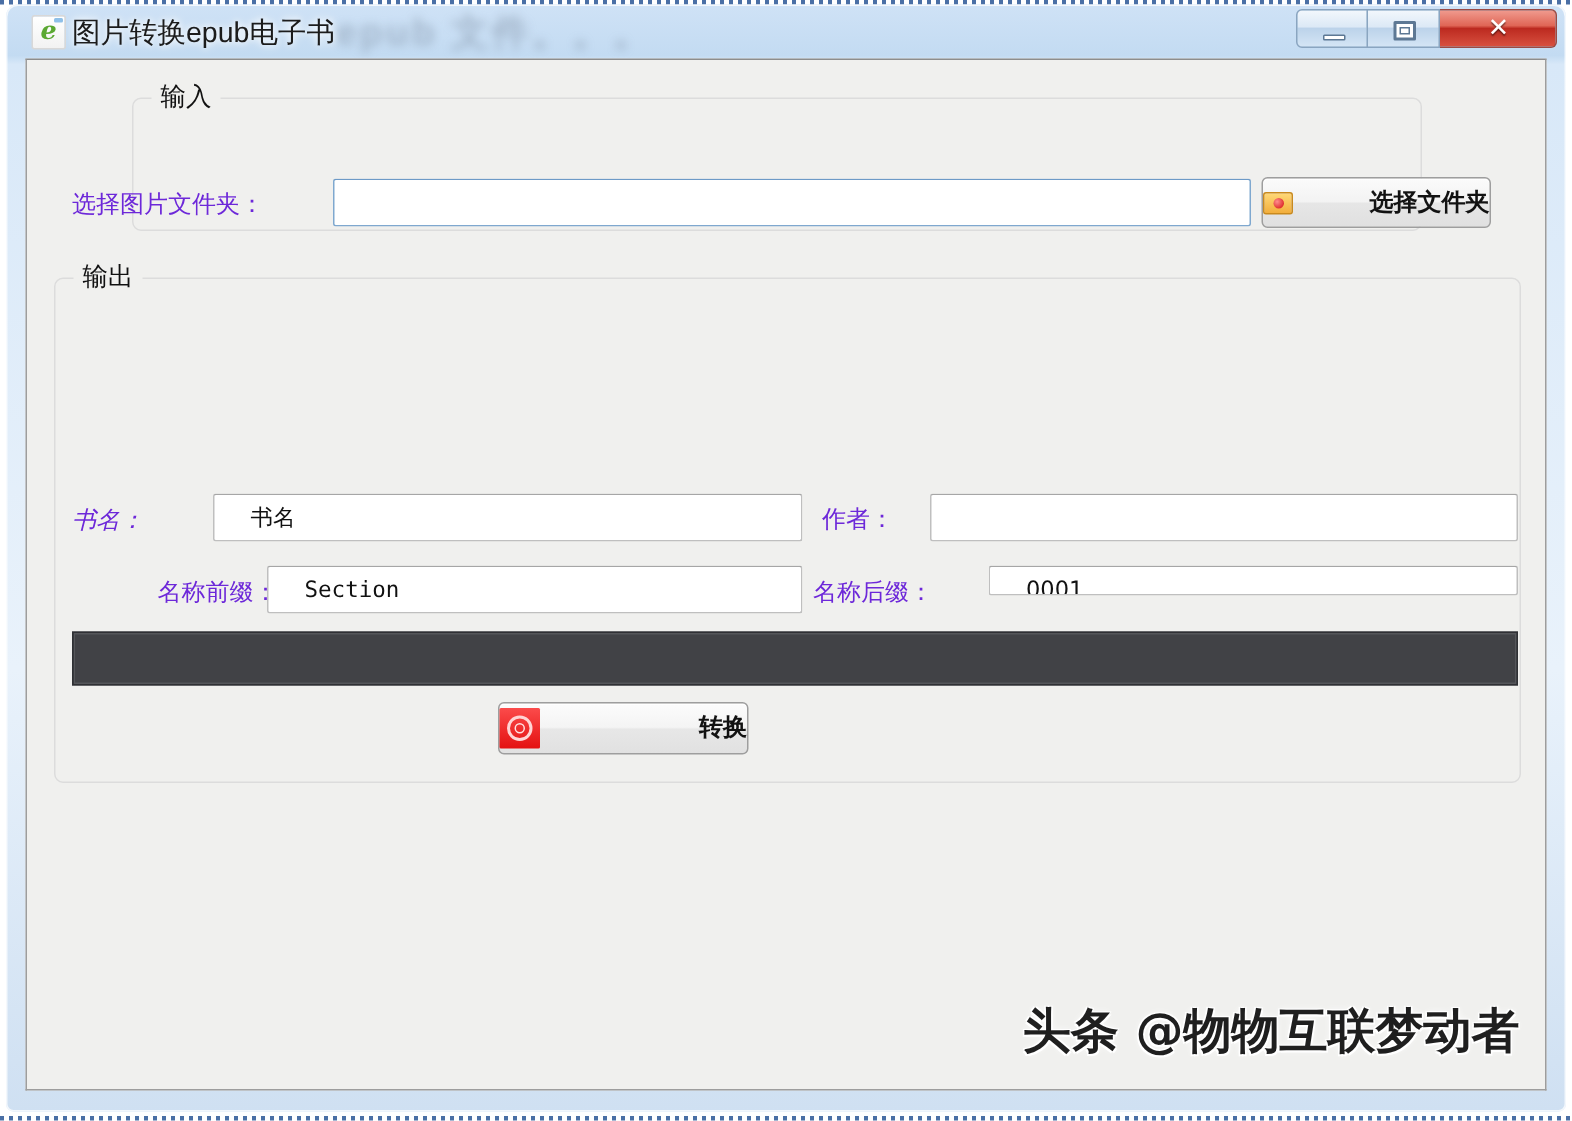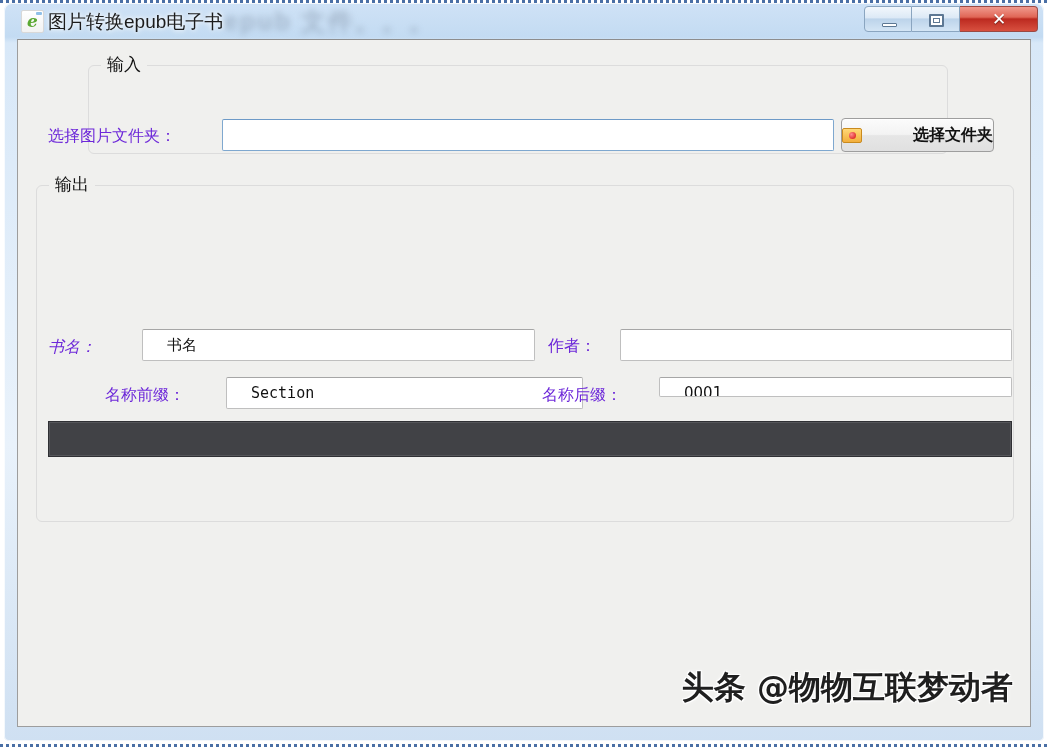--- a/index.html
+++ b/index.html
@@ -235,21 +235,20 @@
     overflow: hidden;
     white-space: nowrap;
   }
   .textfield.focus {
     border: 1px solid #7fa8cf;
     border-top-color: #6d9ac7;
   }
   .textfield.mono {
     font-family: "DejaVu Sans Mono", "Liberation Mono", monospace;
     font-size: 15px;
-    margin-left: 48px;
   }
 
   
   #lbl-folder { left: 30px;  top: 86px; }
   #fld-folder { left: 204px; top: 79px; width: 612px; height: 32px; }
 
   #btn-choose-folder {
     position: absolute;
     left: 823px;
     top: 78px;
@@ -472,19 +471,27 @@
       <div class="textfield" id="fld-author"></div>
 
       <div class="field-label" id="lbl-prefix">名称前缀：</div>
       <div class="textfield mono" id="fld-prefix">Section</div>
 
       <div class="field-label" id="lbl-suffix">名称后缀：</div>
       <div class="textfield" id="fld-suffix">0001</div>
 
       <div id="log-panel"></div>
 
+      <div id="btn-convert">
+        <div class="btn-inner">
+          <span class="icon-convert">
+            <span class="ring"></span>
+          </span>
+          <span class="btn-text">转换</span>
+        </div>
+      </div>
 
 
       <div id="watermark">头条 @物物互联梦动者</div>
 
     </div>
   </div>
 </div>
 
 </body></html>

